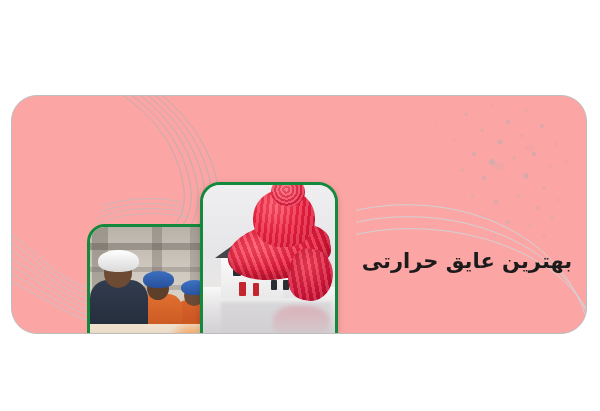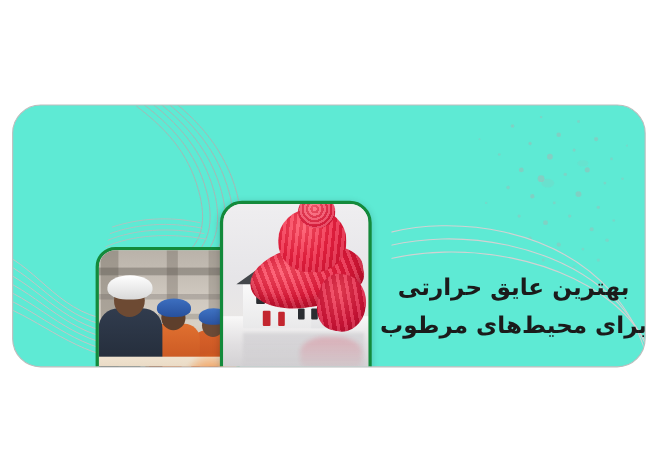--- a/index.html
+++ b/index.html
@@ -17,21 +17,21 @@
     background:#ffffff;
     overflow:hidden;
   }
 
   
   .card{
     position:absolute;
     left:11px;top:95px;width:576px;height:239px;
     border:1px solid #bdbdbd;
     border-radius:26px;
-    background:#5eead4;
+    background:#fca5a5;
     box-sizing:border-box;
     overflow:hidden;
   }
 
   
   .waves-left{
     position:absolute;left:-6px;top:-10px;width:260px;height:260px;
     pointer-events:none;
   }
   .waves-bottom{
@@ -338,17 +338,16 @@
           <div class="hat-pom"></div>
         </div>
 
         <div class="hs-refl"></div>
         <div class="hs-refl-red"></div>
       </div>
     </div>
 
     <div class="headline">
       <span class="ln">بهترین عایق حرارتی</span>
-      <span class="ln">برای محیط‌های مرطوب</span>
     </div>
 
   </div>
 </div>
 
 </body></html>

